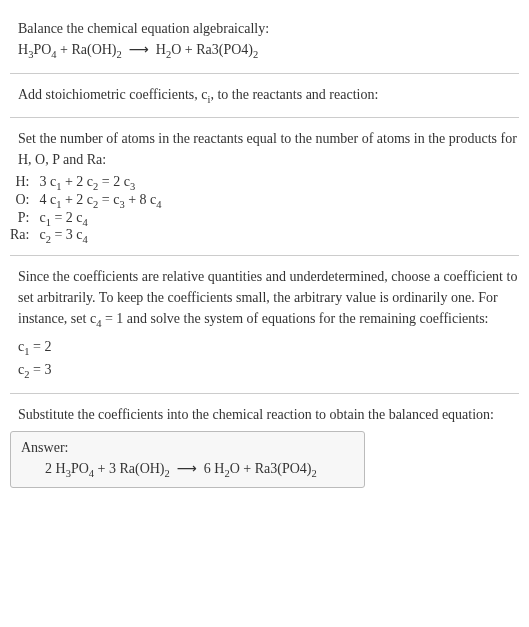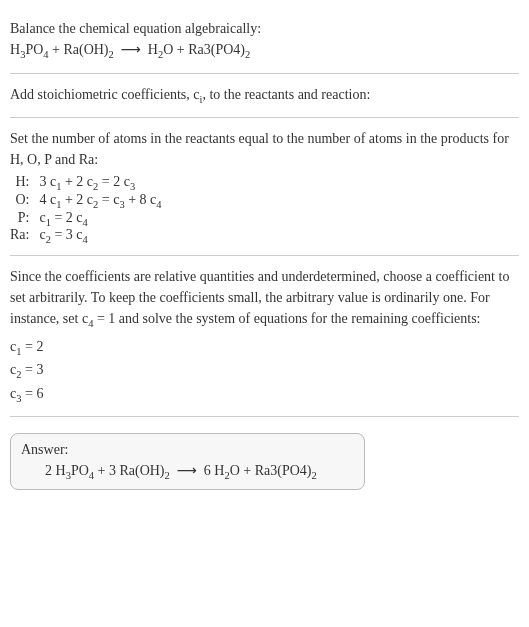--- a/index.html
+++ b/index.html
@@ -9,41 +9,41 @@
       color: #333;
       background: #fff;
       width: 529px;
       padding: 8px 10px;
     }
     .section {
       border-bottom: 1px solid #ccc;
       padding: 10px 0;
     }
     .section:last-of-type { border-bottom: none; }
-    .line { line-height: 1.5; }
+    .line { line-height: 1.5; margin-left: 8px; }
     .eq-table {
       display: table;
       margin-top: 4px;
     }
     .eq-row { display: table-row; }
     .eq-label {
       display: table-cell;
       text-align: right;
       padding-right: 10px;
       vertical-align: baseline;
     }
     .eq-body {
       display: table-cell;
       vertical-align: baseline;
     }
     .coef-list { margin-top: 4px; }
     .coef-list .line { line-height: 1.5; }
     .answer-box {
       border: 1px solid #bbb;
-      border-radius: 8px;
+      border-radius: 3px;
       background: #f7f7f7;
       padding: 8px 10px;
       margin-top: 6px;
       display: inline-block;
       min-width: 355px;
     }
     .answer-label { margin-bottom: 4px; }
     .answer-eq { padding-left: 24px; }
     sub { font-size: 0.75em; vertical-align: sub; }
     .it { }
@@ -80,22 +80,22 @@
       <div class="eq-body"><span class="it">c</span><sub>2</sub> = 3 <span class="it">c</span><sub>4</sub></div>
     </div>
   </div>
 </div>
 
 <div class="section">
   <div class="line"><span>Since the coefficients are relative quantities and underdetermined, choose a coefficient to set arbitrarily. To keep the coefficients small, the arbitrary value is ordinarily one. For instance, set </span><span class="it">c</span><sub>4</sub> = 1<span> and solve the system of equations for the remaining coefficients:</span></div>
   <div class="coef-list">
     <div class="line"><span class="it">c</span><sub>1</sub> = <span>2</span></div>
     <div class="line"><span class="it">c</span><sub>2</sub> = <span>3</span></div>
-    <div class="line"><span class="it">c</span><sub>3</sub> = <span>6</span></div>
   </div>
 </div>
 
 <div class="section">
+  <div class="line">Substitute the coefficients into the chemical reaction to obtain the balanced equation:</div>
   <div class="answer-box">
     <div class="answer-label">Answer:</div>
     <div class="answer-eq">2 H<sub>3</sub>PO<sub>4</sub> + 3 Ra(OH)<sub>2</sub> &nbsp;⟶&nbsp; 6 H<sub>2</sub>O + Ra3(PO4)<sub>2</sub></div>
   </div>
 </div>
 
 </body></html>

